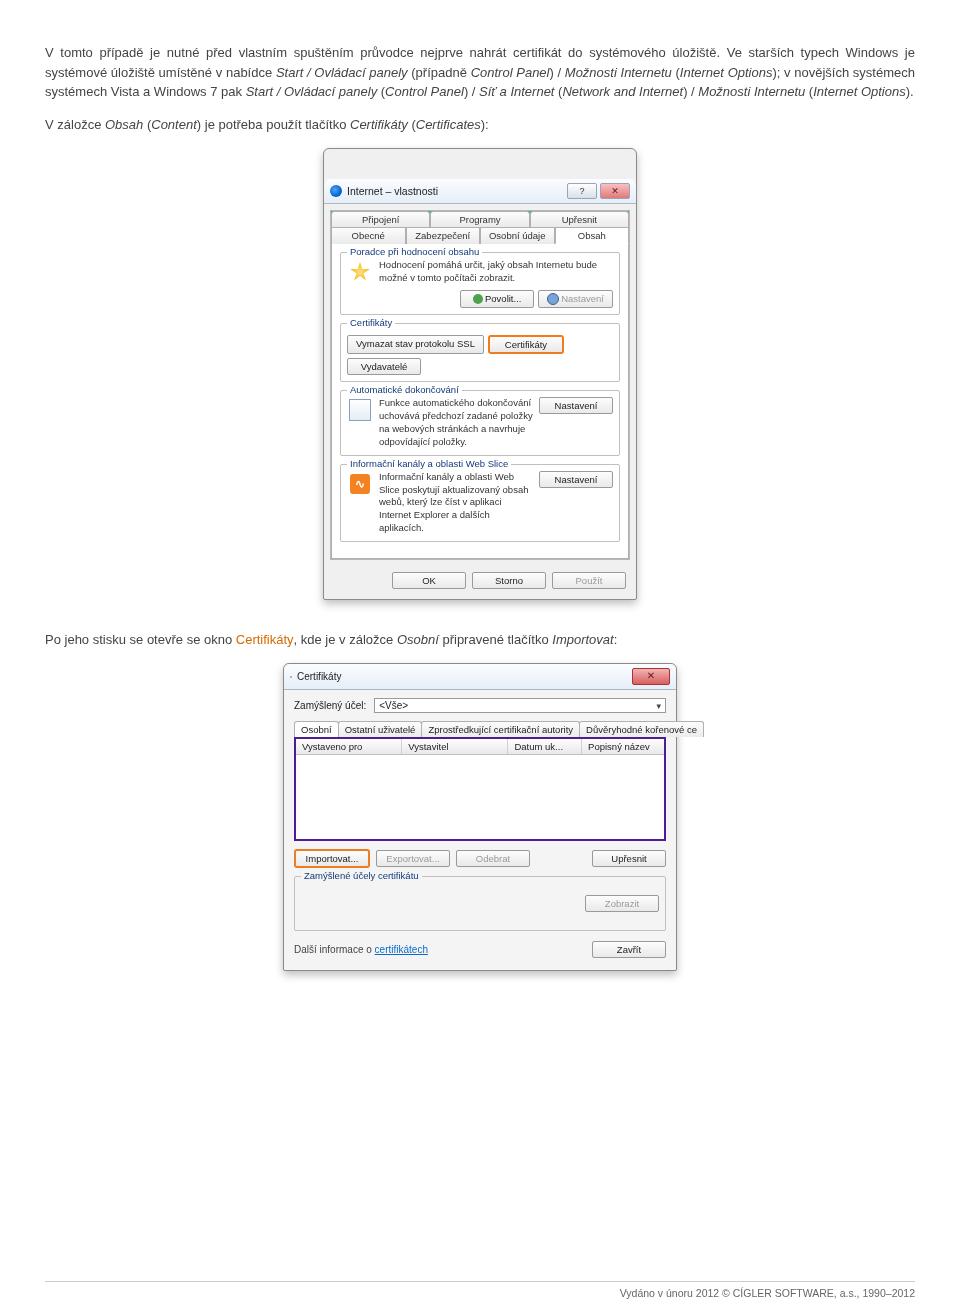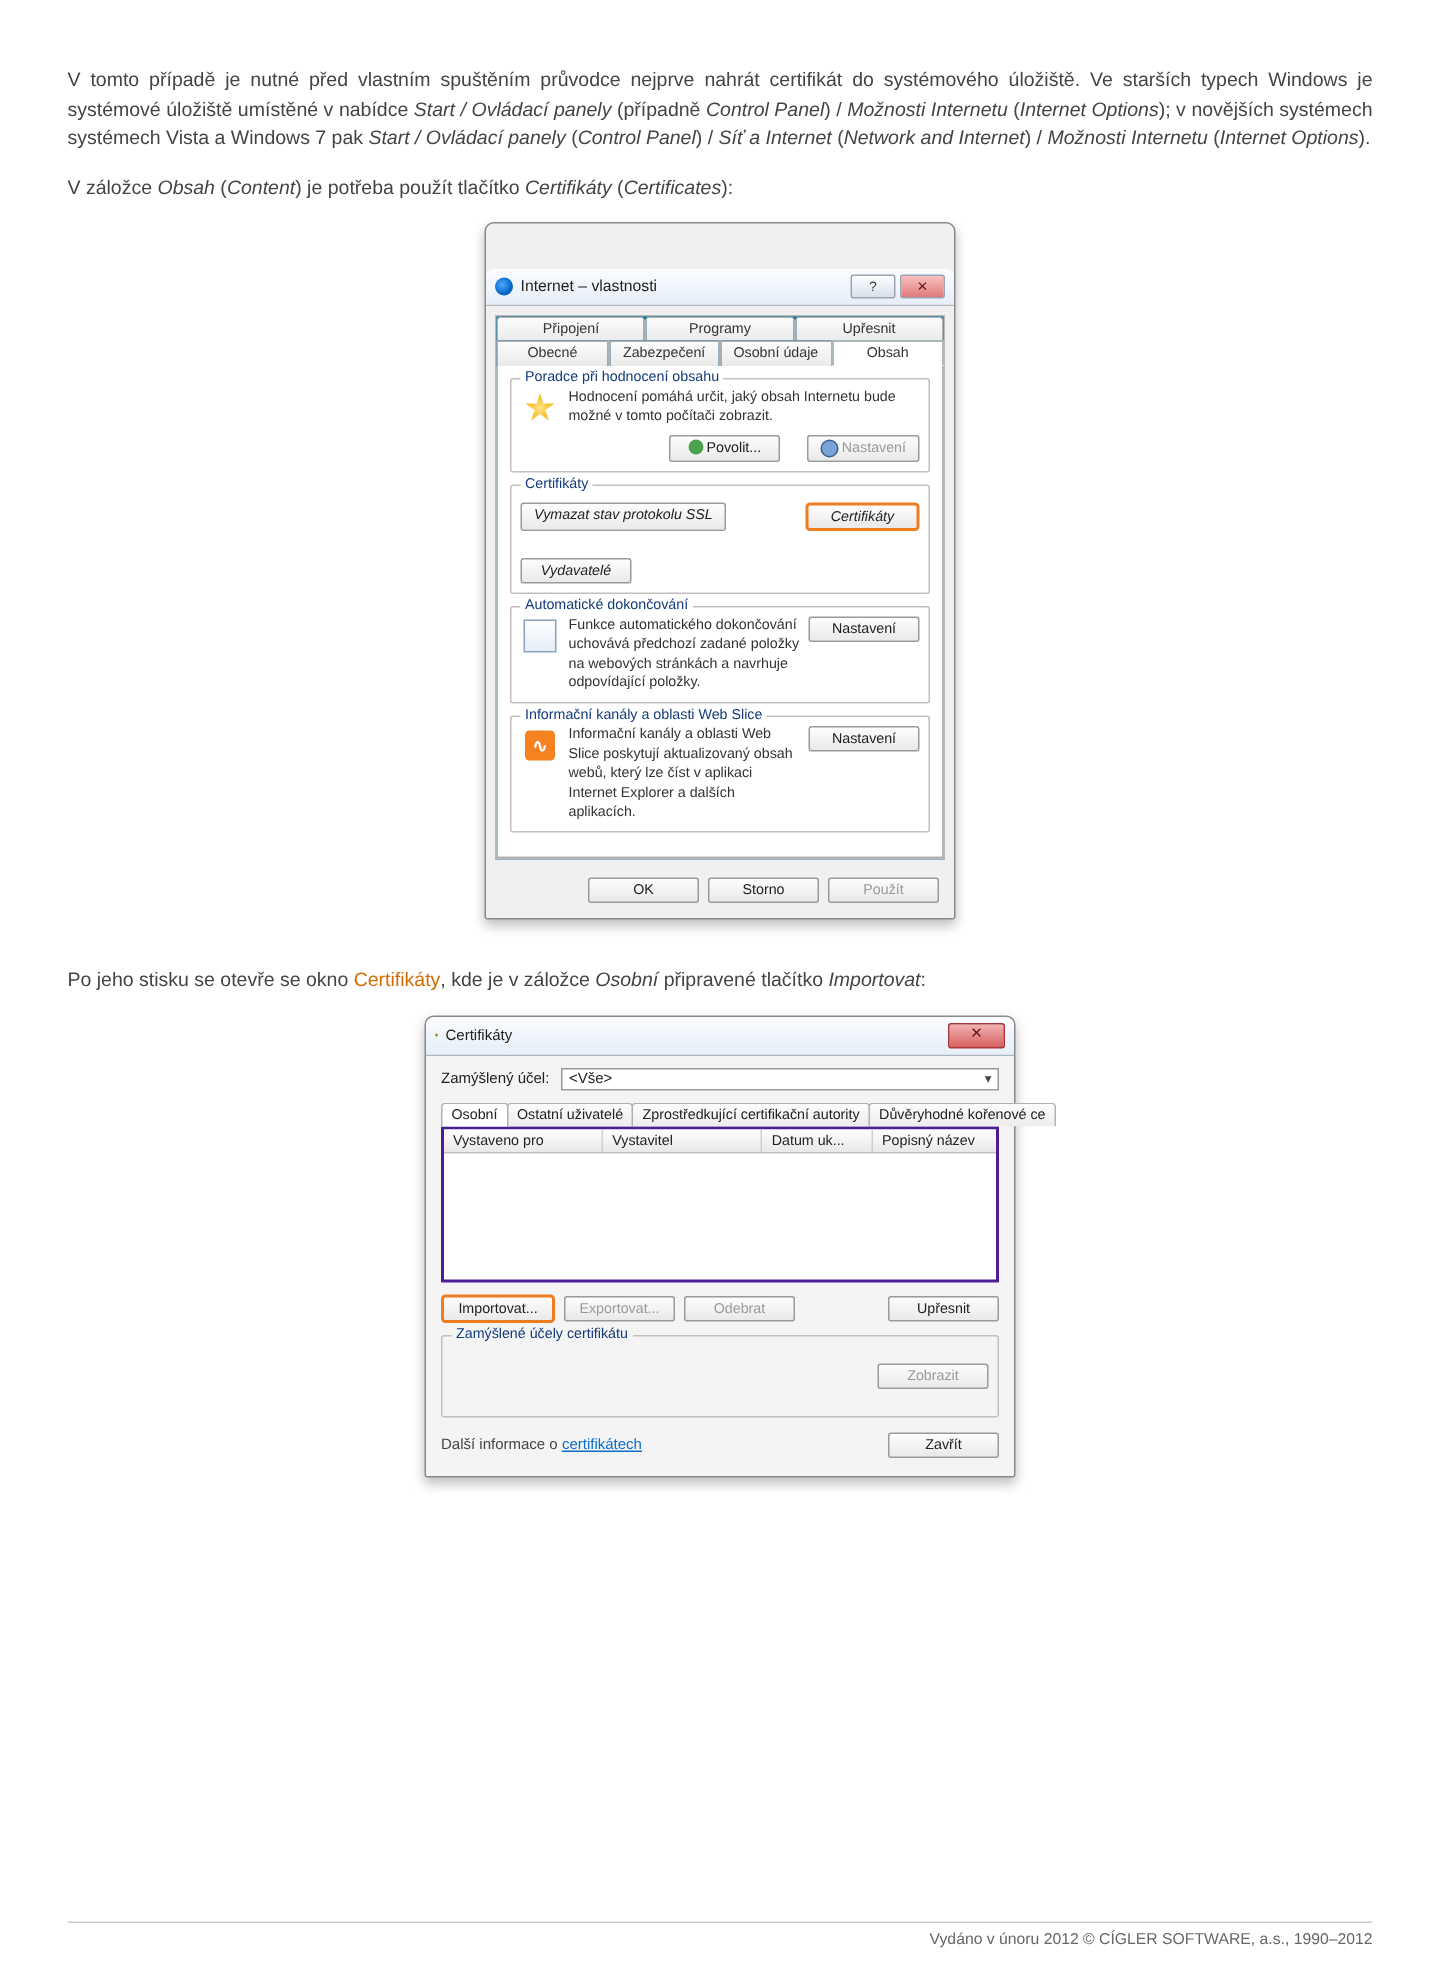--- a/index.html
+++ b/index.html
@@ -70,21 +70,21 @@
   .titlebar .tb-title { font-size:10.5px; color:#222; flex:1; }
   .titlebar .wbtns { display:flex; gap:3px;}
   .titlebar .wbtn {
     width:28px; height:14px;
     background: linear-gradient(#fefefe,#d8e0ea);
     border:1px solid #9aa4b4; border-radius:2px;
     display:flex; justify-content:center; align-items:center;
     font-size:9px; line-height:1; color:#333;
   }
   .titlebar .wbtn.close { background: linear-gradient(#f9c0c0,#e07a7a); color:#5a2020;}
-  .tabs-area { background:#0369a1; border:1px solid #b8b8b8; margin:6px; padding:0; }
+  .tabs-area { background:#14b8a6; border:1px solid #b8b8b8; margin:6px; padding:0; }
   .tabrow { display:flex; }
   .tabrow .tab {
     flex:1;
     border:1px solid #b0b0b0;
     background:linear-gradient(#fcfcfc,#eaeaea);
     padding:2px 4px;
     font-size:9.5px;
     text-align:center;
     color:#333;
     border-bottom:none;
@@ -134,21 +134,21 @@
     background:linear-gradient(#fff,#e5ecf6);
     border:1px solid #8aa0c0;
   }
   .rss-icon {
     width:20px;height:20px;
     background:#f58220;border-radius:3px;
     color:#fff; font-weight:bold; font-size:12px;
     display:flex; justify-content:center; align-items:center;
   }
   .gb-desc { font-size:9.5px; color:#333; line-height:1.35; }
-  .btnrow { display:flex; gap:18px; justify-content:flex-end; margin-top:5px; flex-wrap:wrap;}
+  .btnrow { display:flex; gap:4px; justify-content:flex-end; margin-top:5px; flex-wrap:wrap;}
   .btn {
     background:linear-gradient(#fdfdfd,#e9e9e9);
     border:1px solid #9a9a9a;
     border-radius:2px;
     font-size:9.5px;
     padding:2px 8px;
     color:#222;
     min-width:56px;
     text-align:center;
   }
@@ -303,21 +303,21 @@
             <div class="gb-desc">Hodnocení pomáhá určit, jaký obsah Internetu bude možné v tomto počítači zobrazit.</div>
           </div>
           <div class="btnrow">
             <div class="btn"><span class="btn-ico" style="background:#4da24d;border-radius:50%;"></span><span>Povolit...</span></div>
             <div class="btn disabled"><span class="btn-ico gear-ico"></span><span>Nastavení</span></div>
           </div>
         </div>
 
         <div class="groupbox">
           <div class="legend">Certifikáty</div>
-          <div class="btnrow" style="justify-content:space-between;font-style:italic;">
+          <div class="btnrow" style="justify-content:flex-start;">
             <div class="btn" style="min-width:110px;">Vymazat stav protokolu SSL</div>
             <div class="btn highlight">Certifikáty</div>
             <div class="btn">Vydavatelé</div>
           </div>
         </div>
 
         <div class="groupbox">
           <div class="legend">Automatické dokončování</div>
           <div class="gb-row">
             <div class="icon-slot">

